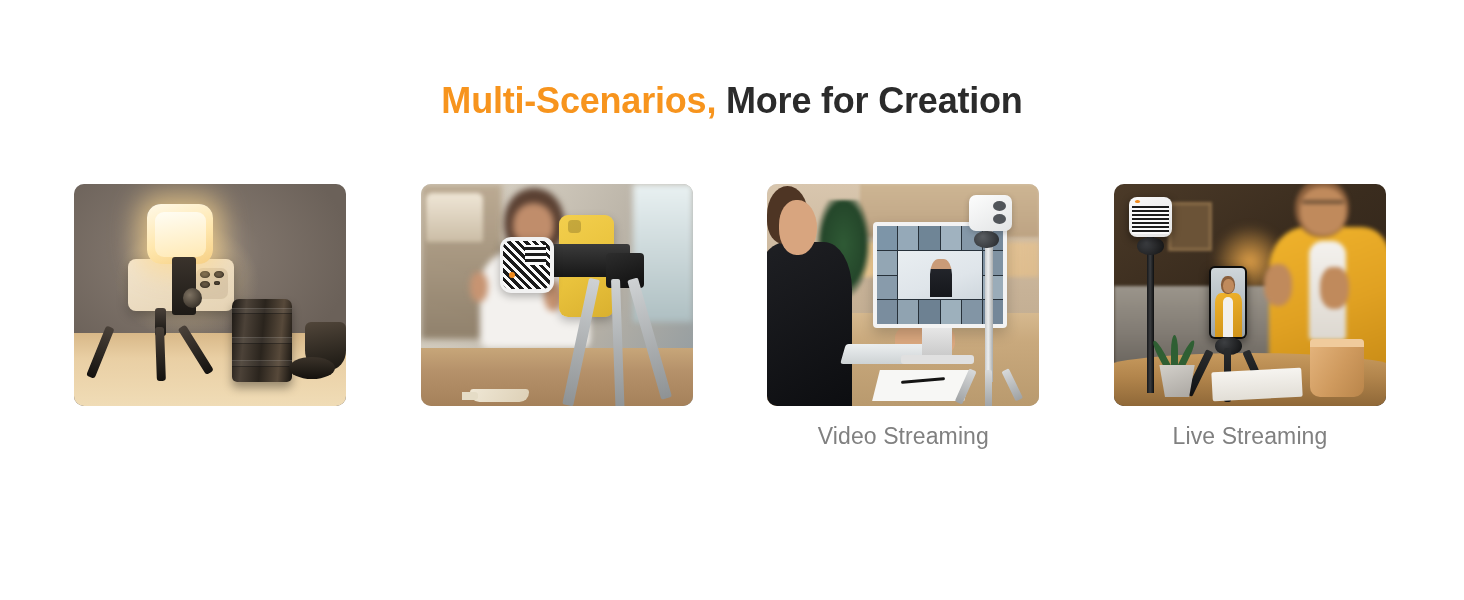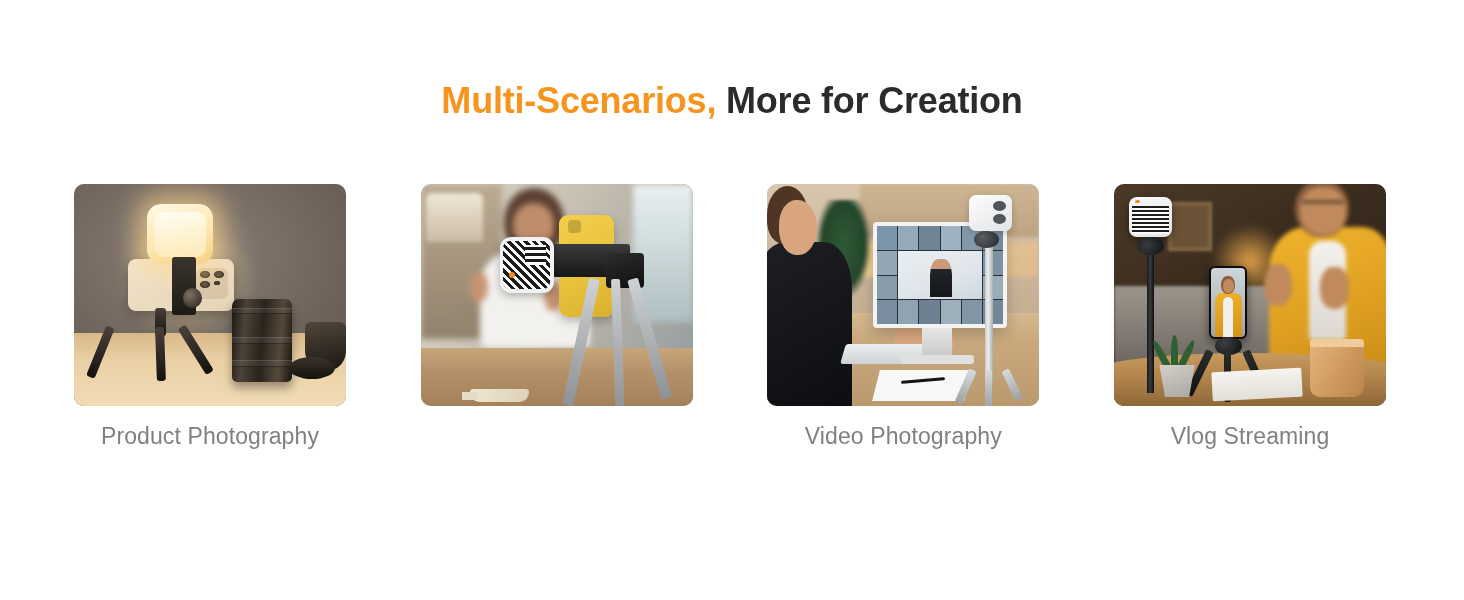--- a/index.html
+++ b/index.html
@@ -294,21 +294,20 @@
 
           <div class="s1-lens">
             <div class="s1-lensband" style="top:10%;"></div>
             <div class="s1-lensband" style="top:46%;"></div>
             <div class="s1-lensband" style="top:74%;"></div>
           </div>
           <div class="s1-hood"></div>
           <div class="s1-cap"></div>
         </div>
       </div>
-      <div class="caption">Product Photography</div>
     </div>
 
     <div class="card">
       <div class="thumb">
         <div class="s2">
           <div class="s2-shelf"></div>
           <div class="s2-lamp"></div>
           <div class="s2-win"></div>
 
           <div class="s2-person">
@@ -398,21 +397,21 @@
           <div class="s3-ball"></div>
           <div class="s3-ledw">
             <div class="s3-ledlens" style="left:55%;top:18%;width:30%;height:28%;"></div>
             <div class="s3-ledlens" style="left:55%;top:54%;width:30%;height:28%;"></div>
           </div>
           <div class="s3-tleg" style="left:74%;top:84%;width:3%;height:16%;transform:rotate(24deg);transform-origin:top center;"></div>
           <div class="s3-tleg" style="left:86%;top:84%;width:3%;height:15%;transform:rotate(-26deg);transform-origin:top center;"></div>
           <div class="s3-tleg" style="left:80%;top:84%;width:2.6%;height:17%;"></div>
         </div>
       </div>
-      <div class="caption">Video Photography</div>
+      <div class="caption">Video Streaming</div>
     </div>
 
     <div class="card">
       <div class="thumb">
         <div class="s4">
           <div class="s4-frame"></div>
           <div class="s4-warm"></div>
           <div class="s4-couch"></div>
 
           <div class="s4-man">
@@ -454,17 +453,17 @@
             <div class="s4-pot"></div>
           </div>
 
           <div class="s4-note"></div>
 
           <div class="s4-cup">
             <div class="s4-cuprim"></div>
           </div>
         </div>
       </div>
-      <div class="caption">Vlog Streaming</div>
+      <div class="caption">Live Streaming</div>
     </div>
 
   </div>
 </div>
 
 </body></html>

